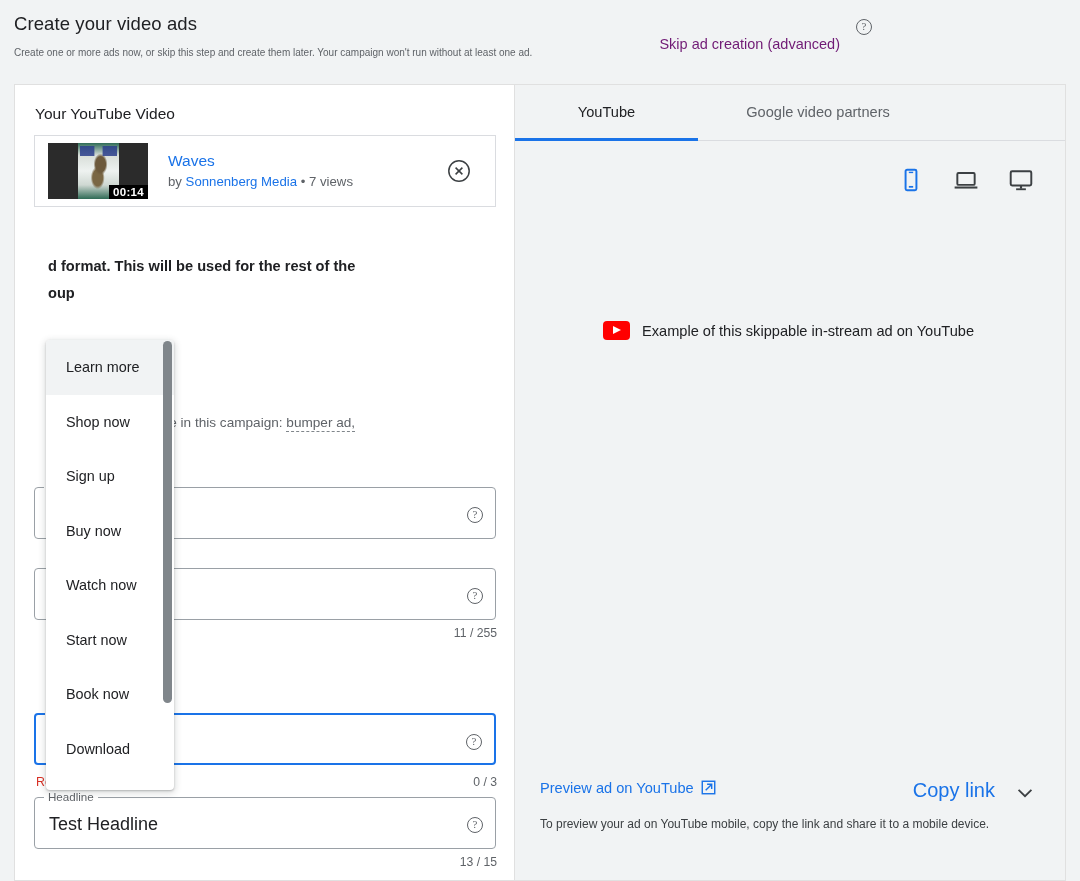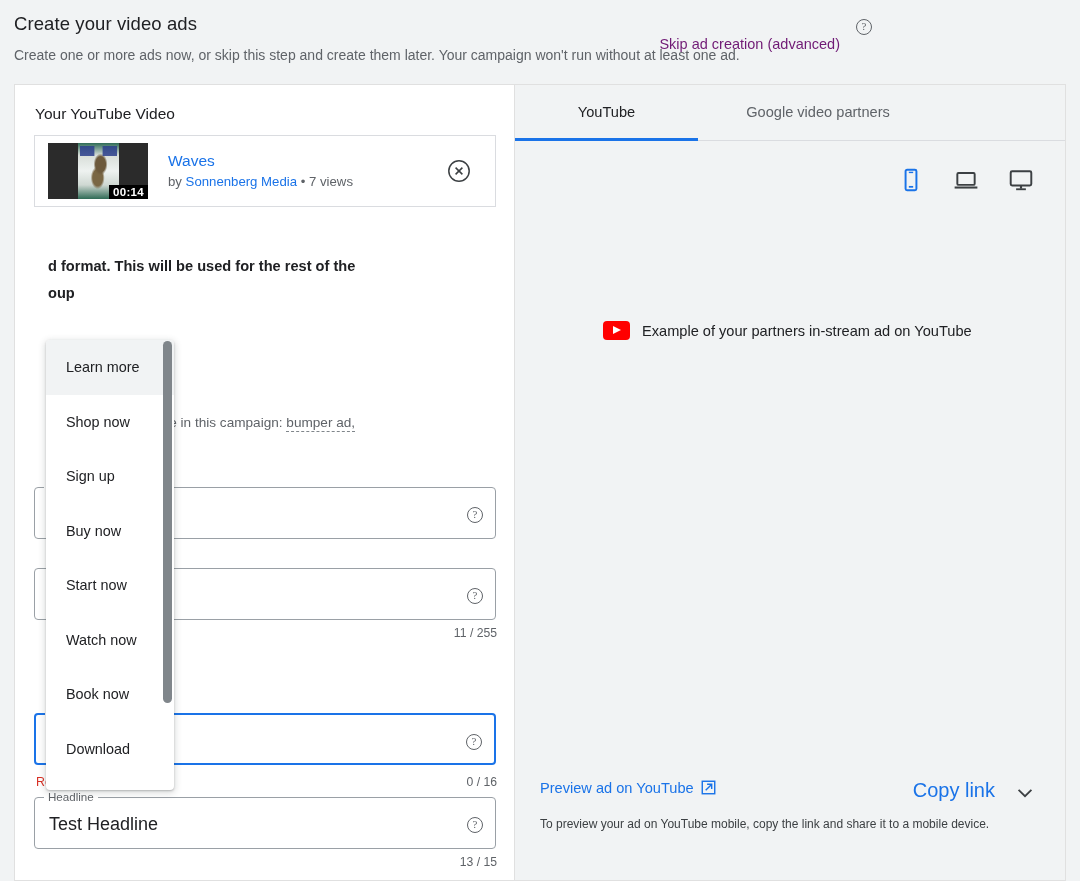--- a/index.html
+++ b/index.html
@@ -39,21 +39,21 @@
     border: 1.3px solid #5f6368; color: #5f6368;
     font-size: 11px; line-height: 13.5px; text-align: center;
     font-family: "Liberation Serif", serif;
     vertical-align: middle;
   }
   .header-help {
     position: absolute; right: 16px; top: 17px;
   }
   .header-sub {
     position: absolute; left: 14px; top: 47px;
-    font-size: 14px; color: #5f6368;
+    font-size: 10px; color: #5f6368;
   }
 
   
   .panels {
     position: absolute; left: 14px; top: 84px;
     width: 1052px; height: 800px;
     display: flex;
   }
   .left-panel {
     position: relative;
@@ -335,38 +335,38 @@
       <div class="counter" style="left:330px; top:541px; width:152px;">11 / 255</div>
 
       <div class="field focused" style="left:19px; top:628px; width:462px;">
         <span class="field-legend">Call-to-action</span>
         <span class="caret"></span>
         <span class="field-help">
           <span class="help-circle">?</span>
         </span>
       </div>
       <div class="required-msg" style="left:21px; top:690px;">Required</div>
-      <div class="counter" style="left:330px; top:690px; width:152px;">0 / 16</div>
+      <div class="counter" style="left:330px; top:690px; width:152px;">0 / 3</div>
 
       <div class="field" style="left:19px; top:712px; width:462px;">
         <span class="field-legend">Headline</span>
         <span class="field-value">Test Headline</span>
         <span class="field-help">
           <span class="help-circle">?</span>
         </span>
       </div>
       <div class="counter" style="left:330px; top:770px; width:152px;">13 / 15</div>
 
       <div class="dropdown">
         <div class="dd-item hl">Learn more</div>
         <div class="dd-item">Shop now</div>
         <div class="dd-item">Sign up</div>
         <div class="dd-item">Buy now</div>
+        <div class="dd-item">Watch now</div>
         <div class="dd-item">Start now</div>
-        <div class="dd-item">Watch now</div>
         <div class="dd-item">Book now</div>
         <div class="dd-item">Download</div>
       </div>
       <div class="dd-scroll"></div>
 
     </div>
 
     <div class="right-panel">
 
       <div class="tabs">
@@ -393,21 +393,21 @@
           <svg width="26" height="26" viewBox="0 0 24 24">
             <rect x="2.5" y="4" width="19" height="13" rx="1.3" fill="none" stroke="#3c4043" stroke-width="1.8"></rect>
             <rect x="11" y="17" width="2" height="3" fill="#3c4043"></rect>
             <rect x="7.5" y="19.7" width="9" height="1.7" fill="#3c4043"></rect>
           </svg>
         </span>
       </div>
 
       <div class="yt-row">
         <span class="yt-badge"></span>
-        <span class="yt-text">Example of your partners in-stream ad on YouTube</span>
+        <span class="yt-text">Example of this skippable in-stream ad on YouTube</span>
       </div>
 
       <div class="preview-link">
         <span>Preview ad on YouTube</span>
         <svg width="17" height="17" viewBox="0 0 24 24">
           <rect x="3.2" y="3.2" width="17.6" height="17.6" fill="none" stroke="#1a73e8" stroke-width="2"></rect>
           <line x1="8" y1="16" x2="16" y2="8" stroke="#1a73e8" stroke-width="2"></line>
           <polyline points="10,7.5 16.5,7.5 16.5,14" fill="none" stroke="#1a73e8" stroke-width="2"></polyline>
         </svg>
       </div>

